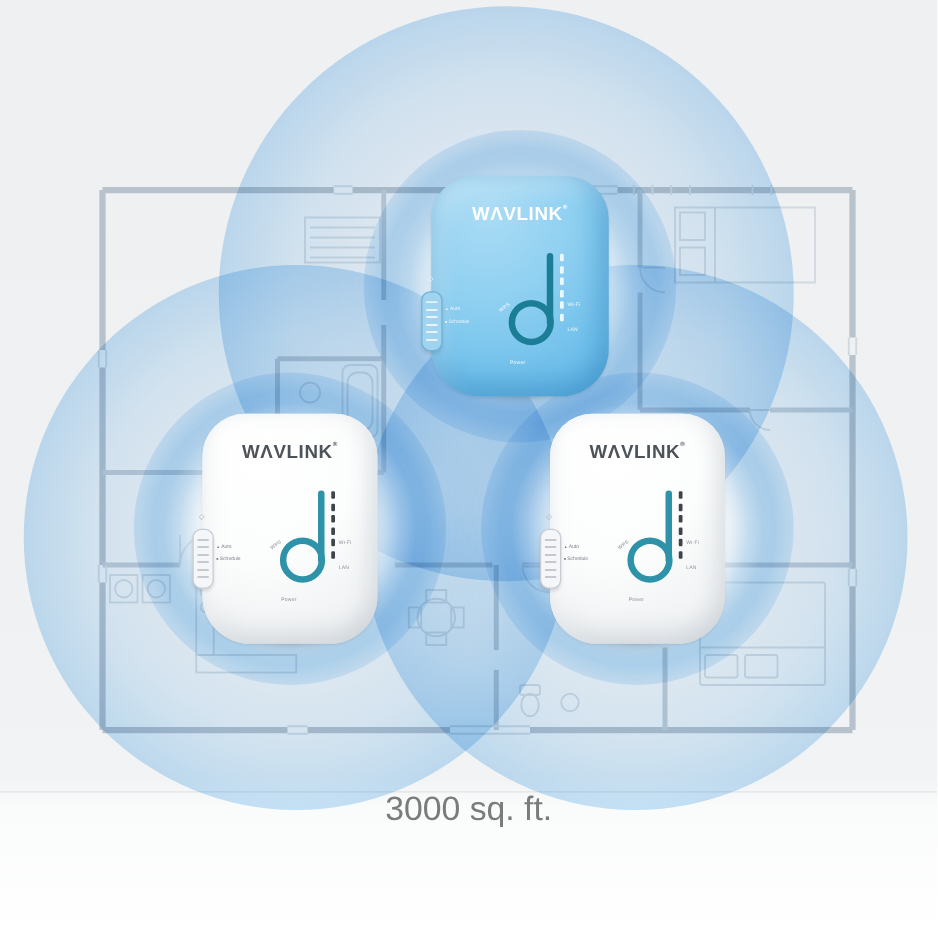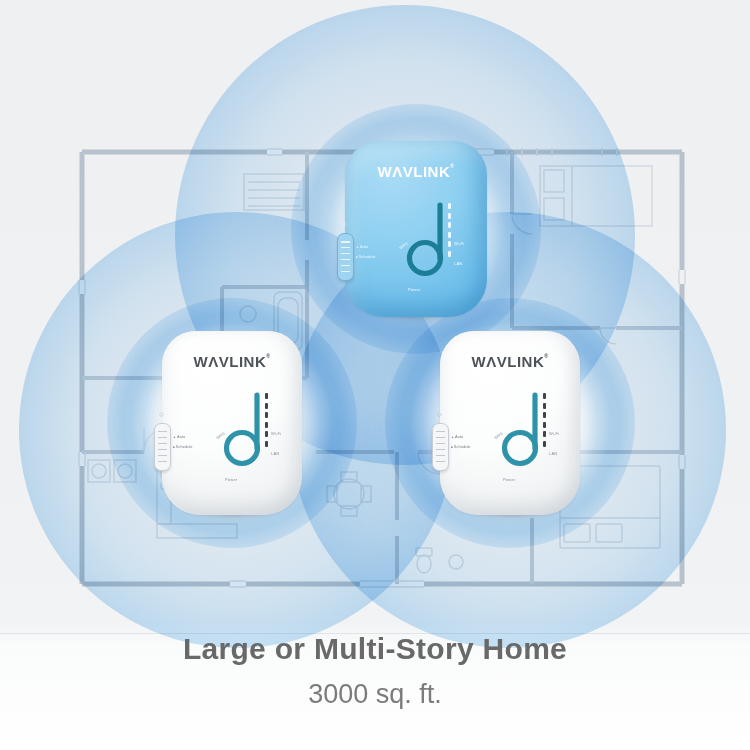--- a/index.html
+++ b/index.html
@@ -273,17 +273,16 @@
       <span class="lamp">◇</span>
       <div class="switch"></div>
       <div class="sw-labels">
         <div><span class="b">▲</span><span>Auto</span></div>
         <div><span class="b">■</span><span>Schedule</span></div>
       </div>
     </div>
   </div>
 
   <div class="caption">
-    <h1>Large or Multi-Story Home</h1>
     <p>3000 sq. ft.</p>
   </div>
 
 </div>
 
 </body></html>

